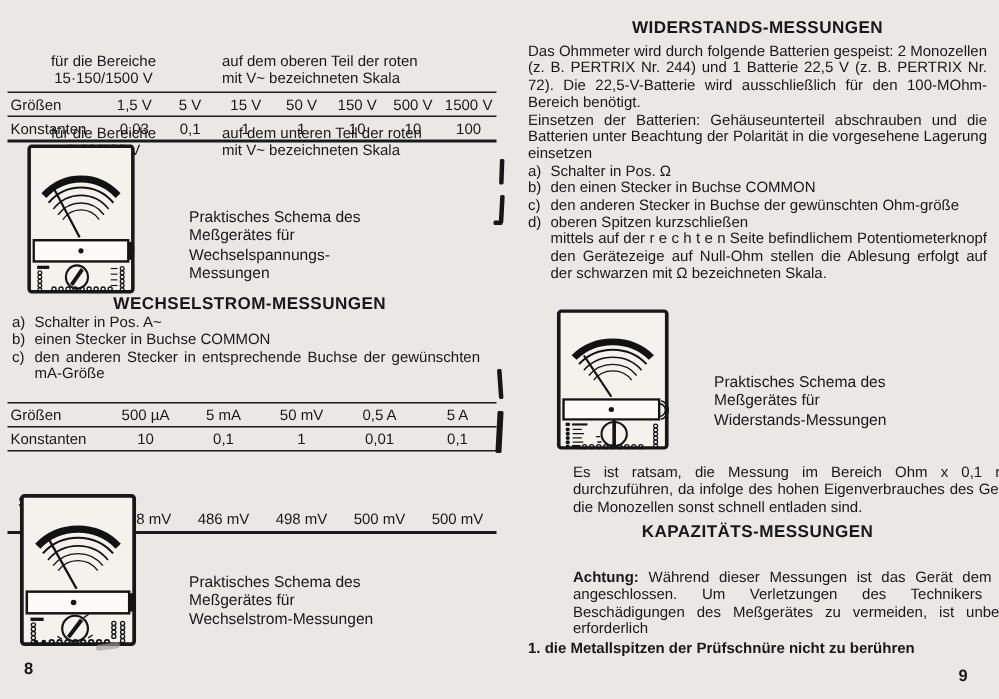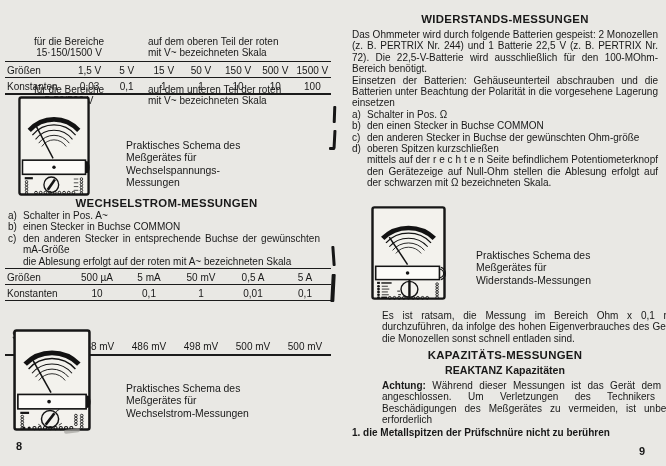--- a/index.html
+++ b/index.html
@@ -161,24 +161,20 @@
           <span class="mk">a)</span>
           <span class="tx">Schalter in Pos. A~</span>
         </div>
       <div class="li">
           <span class="mk">b)</span>
           <span class="tx">einen Stecker in Buchse COMMON</span>
         </div>
       <div class="li">
           <span class="mk">c)</span>
           <span class="tx">den anderen Stecker in entsprechende Buchse der gewünschten mA-Größe</span>
-        </div>
-      <div class="li">
-          <span class="mk"></span>
-          <span class="tx">die Ablesung erfolgt auf der roten mit A~ bezeichneten Skala</span>
         </div>
     </div>
 
     <div class="dtable" style="left:5px;top:268px;width:326px;">
       <div class="trow">
         <span class="tlabel">Größen</span>
         <span class="tval">500 µA</span>
         <span class="tval">5 mA</span>
         <span class="tval">50 mV</span>
         <span class="tval">0,5 A</span>
@@ -353,21 +349,20 @@
       </svg>
     </div>
 
     <div class="caption" style="left:143px;top:250px;width:160px;">Praktisches Schema des
 Meßgerätes für
 Widerstands-Messungen</div>
 
     <div class="abs body-txt just" style="left:19px;top:310px;width:306px;">Es ist ratsam, die Messung im Bereich Ohm x 0,1 rasch durchzuführen, da infolge des hohen Eigenverbrauches des Gerätes die Monozellen sonst schnell entladen sind.</div>
 
     <div class="h1" style="left:19px;top:349px;width:306px;">KAPAZITÄTS-MESSUNGEN</div>
-    <div class="h2" style="left:19px;top:364px;width:306px;">REAKTANZ Kapazitäten</div>
 
     <div class="abs body-txt just" style="left:19px;top:380px;width:306px;">
       <span class="b">Achtung:</span>
       <span>Während dieser Messungen ist das Gerät dem Netz angeschlossen. Um Verletzungen des Technikers und Beschädigungen des Meßgerätes zu vermeiden, ist unbedingt erforderlich</span>
     </div>
 
     <div class="abs body-txt b" style="left:19px;top:427px;width:306px;">1. die Metallspitzen der Prüfschnüre nicht zu berühren</div>
 
     <div class="pgnum" style="left:306px;top:445px;">9</div>
   </div>

